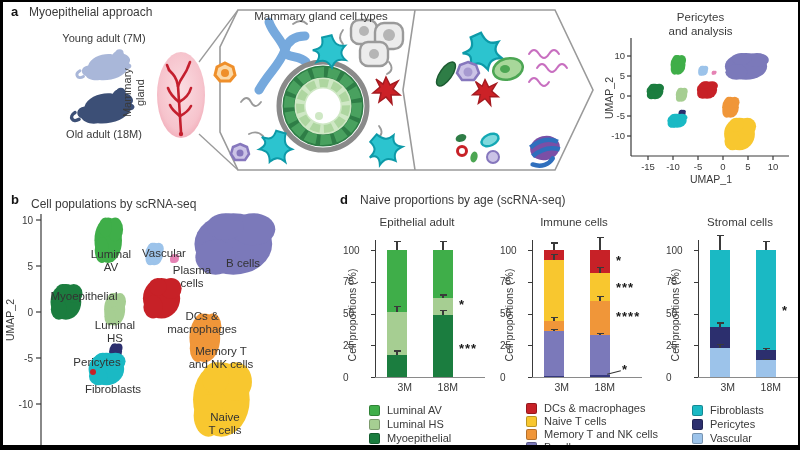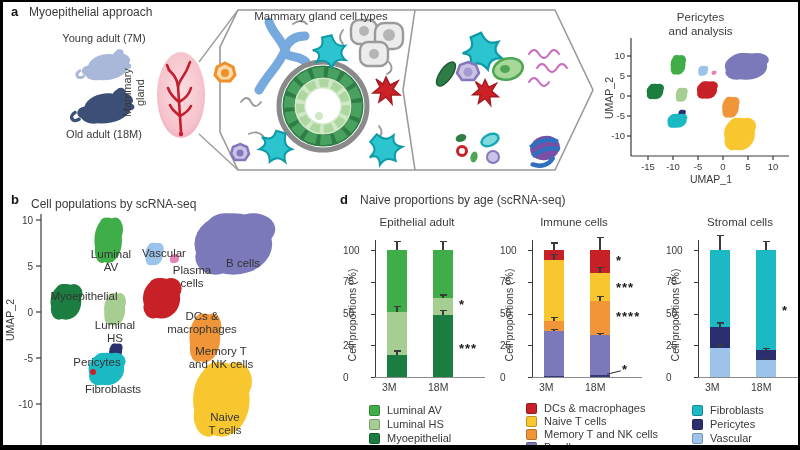--- a/index.html
+++ b/index.html
@@ -11,21 +11,21 @@
   .panel-title{font-size:12px;color:#3a3a3a;}
   .small-label{font-size:11px;color:#3a3a3a;}
   .seq-label{font-size:11.5px;color:#3a3a3a;text-align:center;}
   .seq-label i{font-style:italic;}
   .ctr{text-align:center;}
   .rot270{transform:rotate(-90deg);}
   .chart-col{position:absolute;top:0;height:257px;}
   .subtitle{position:absolute;top:28px;left:0;width:152px;text-align:center;font-size:11.5px;color:#3a3a3a;}
   .ylab{position:absolute;left:-53px;top:120px;width:130px;height:14px;text-align:center;font-size:10.5px;color:#3a3a3a;transform:rotate(-90deg);}
   .ytick{position:absolute;width:26px;text-align:left;font-size:10px;color:#3a3a3a;}
-  .xcat{position:absolute;top:193px;width:30px;text-align:left;font-size:10.5px;color:#3a3a3a;}
+  .xcat{position:absolute;top:193px;width:30px;text-align:right;font-size:10.5px;color:#3a3a3a;}
   .legend-sw{position:absolute;width:11px;height:11px;border-radius:2px;border:1px solid rgba(0,0,0,0.25);}
   .legend-tx{position:absolute;font-size:11px;color:#3a3a3a;white-space:nowrap;}
   .star{position:absolute;font-size:13px;font-weight:bold;color:#1a1a1a;letter-spacing:1px;white-space:nowrap;}
   svg{overflow:hidden;}
 </style>
 </head>
 <body>
 
 <div class="frame">
 <div class="content">

